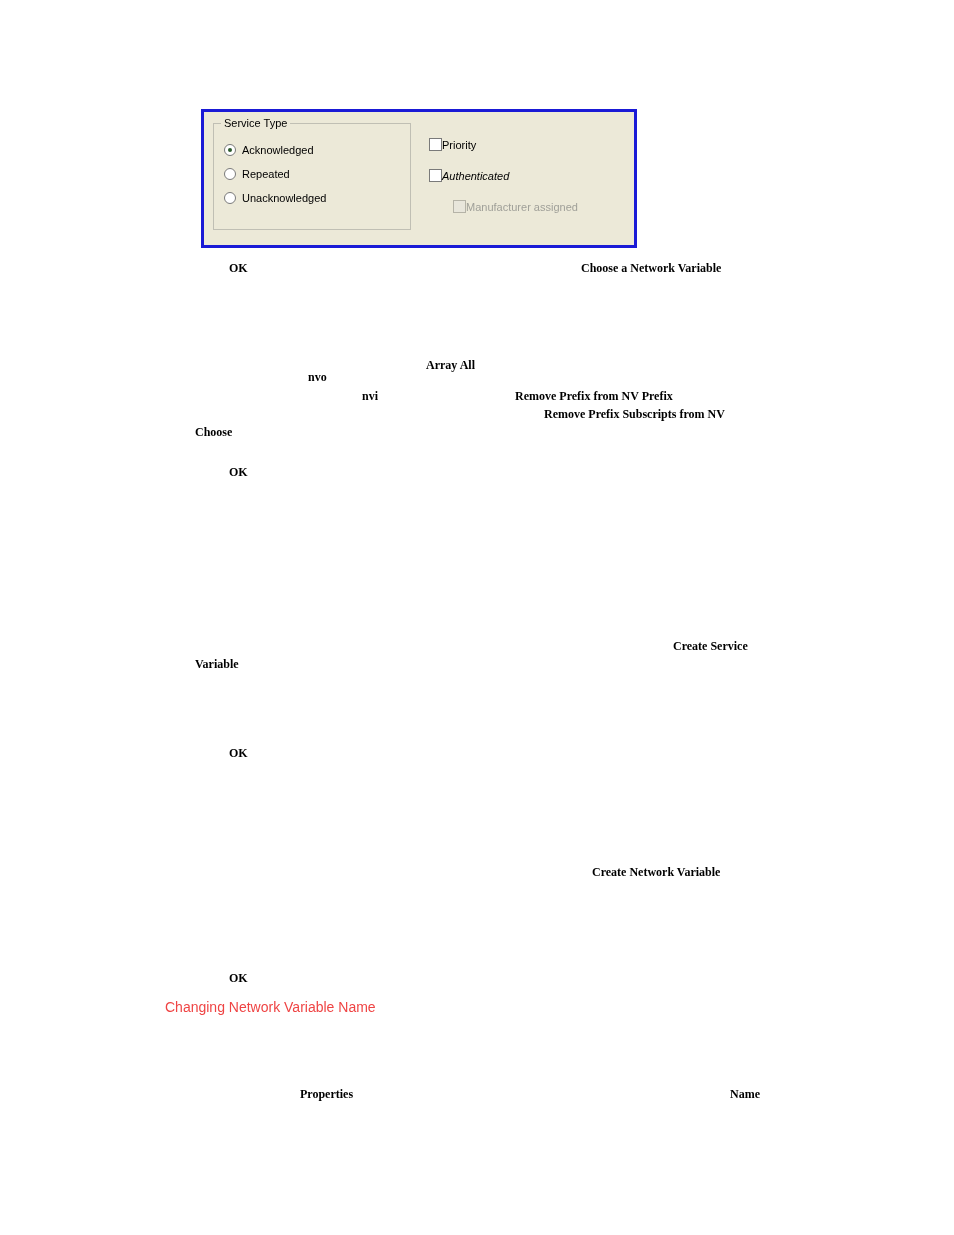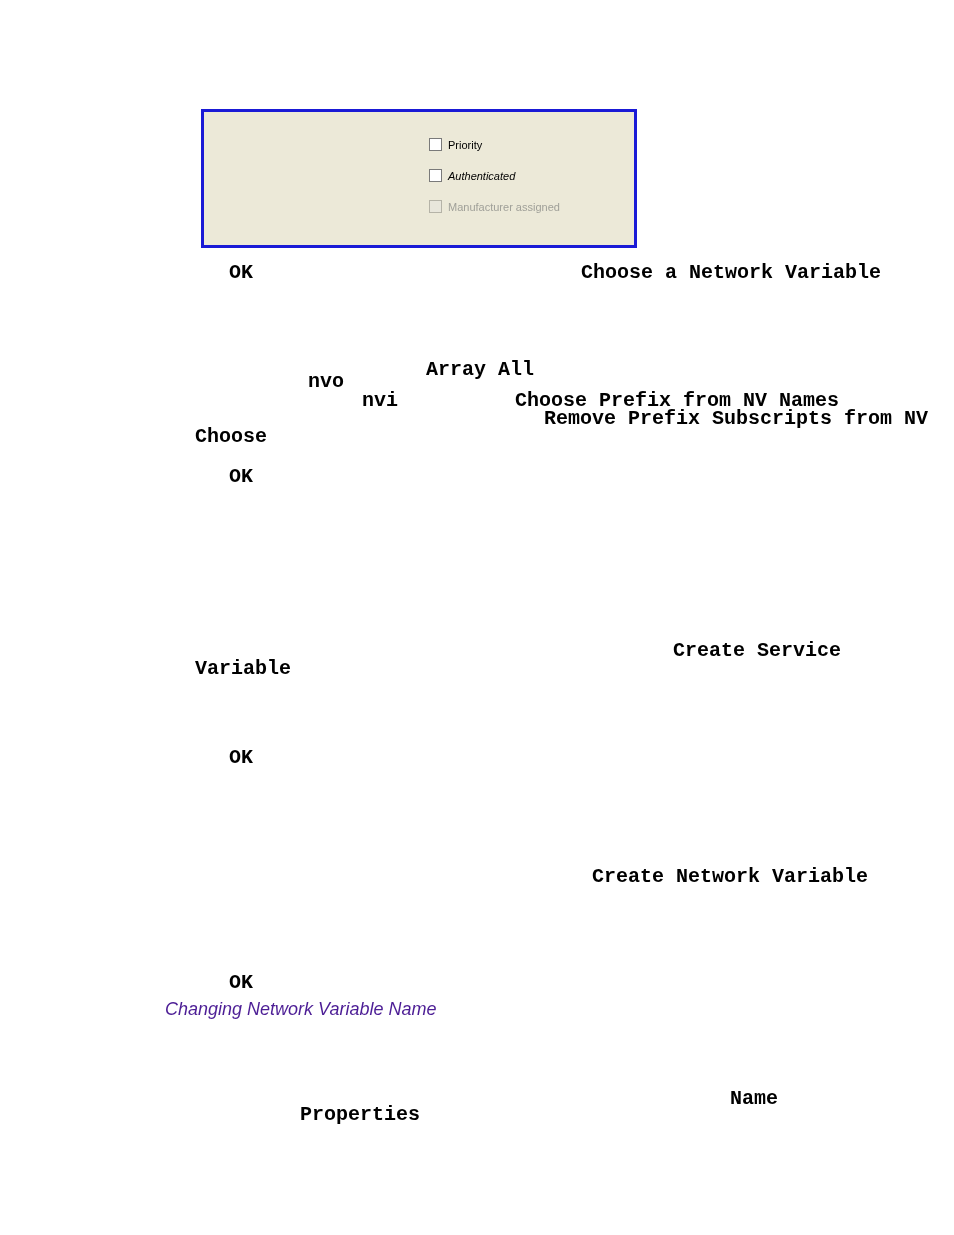--- a/index.html
+++ b/index.html
@@ -70,21 +70,21 @@
     width: 4px;
     height: 4px;
     border-radius: 50%;
     background: #2b5a2b;
   }
   .cb-row {
     position: absolute;
     left: 225px;
     display: flex;
     align-items: center;
-    gap: 6px;
+    gap: 0;
   }
   .cb {
     width: 13px;
     height: 13px;
     border: 1px solid #7a7a7a;
     background: #fff;
     box-sizing: border-box;
   }
   .cb.disabled {
     background: #e8e6db;
@@ -92,69 +92,84 @@
   }
   .disabled-text {
     color: #a0a099;
   }
   
   .line {
     position: absolute;
     white-space: nowrap;
   }
   .bold { font-weight: 700; }
-  .times16 { font-size: 20px; font-family: Liberation Mono, monospace; }
+  .times16 { font-size: 12px; font-family: Liberation Serif, serif; }
   .section-heading {
     font-family: "Century Gothic", "Segoe UI", Arial, sans-serif;
-    font-style: italic;
-    font-size: 18px;
-    color: #4c1d95;
+    font-size: 14px;
+    color: #ef4444;
   }
 </style>
 </head>
 <body>
 
 <div class="page">
 
   <div class="dialog">
+    <div class="fieldset">
+      <div class="legend">Service Type</div>
+
+      <div class="radio-row" style="top:20px;">
+        <span class="radio selected"></span>
+        <span>Acknowledged</span>
+      </div>
+      <div class="radio-row" style="top:44px;">
+        <span class="radio"></span>
+        <span>Repeated</span>
+      </div>
+      <div class="radio-row" style="top:68px;">
+        <span class="radio"></span>
+        <span>Unacknowledged</span>
+      </div>
+    </div>
 
     <div class="cb-row" style="top:26px;">
       <span class="cb"></span>
       <span>Priority</span>
     </div>
     <div class="cb-row" style="top:57px;font-style:italic;">
       <span class="cb"></span>
       <span>Authenticated</span>
     </div>
-    <div class="cb-row" style="top:88px;">
+    <div class="cb-row" style="top:88px;margin-left:24px;">
       <span class="cb disabled"></span>
       <span class="disabled-text">Manufacturer assigned</span>
     </div>
   </div>
 
   <div class="line times16 bold" style="left:229px; top:261px;">OK</div>
   <div class="line times16 bold" style="left:581px; top:261px;">Choose a Network Variable</div>
 
   <div class="line times16 bold" style="left:426px; top:358px;">Array All</div>
 
   <div class="line times16 bold" style="left:308px; top:370px;">nvo</div>
   <div class="line times16 bold" style="left:362px; top:389px;">nvi</div>
-  <div class="line times16 bold" style="left:515px; top:389px;">Choose Prefix from NV Names</div>
+  <div class="line times16 bold" style="left:515px; top:389px;">Remove Prefix from NV Prefix</div>
   <div class="line times16 bold" style="left:544px; top:407px;">Remove Prefix Subscripts from NV</div>
   <div class="line times16 bold" style="left:195px; top:425px;">Choose</div>
 
   <div class="line times16 bold" style="left:229px; top:465px;">OK</div>
 
   <div class="line times16 bold" style="left:673px; top:639px;">Create Service</div>
   <div class="line times16 bold" style="left:195px; top:657px;">Variable</div>
 
   <div class="line times16 bold" style="left:229px; top:746px;">OK</div>
 
   <div class="line times16 bold" style="left:592px; top:865px;">Create Network Variable</div>
 
   <div class="line times16 bold" style="left:229px; top:971px;">OK</div>
 
   <div class="line section-heading" style="left:165px; top:999px;">Changing Network Variable Name</div>
 
-  <div class="line times16 bold" style="left:300px; top:1087px;margin-top:16px;">Properties</div>
+  <div class="line times16 bold" style="left:300px; top:1087px;">Properties</div>
   <div class="line times16 bold" style="left:730px; top:1087px;text-align:center;">Name</div>
 
 </div>
 
 </body></html>

